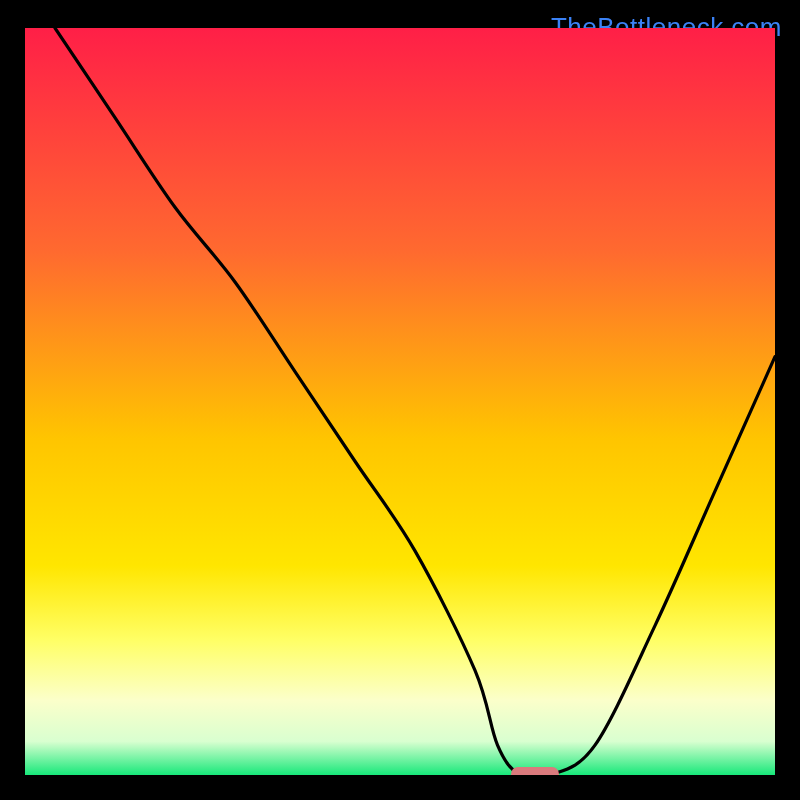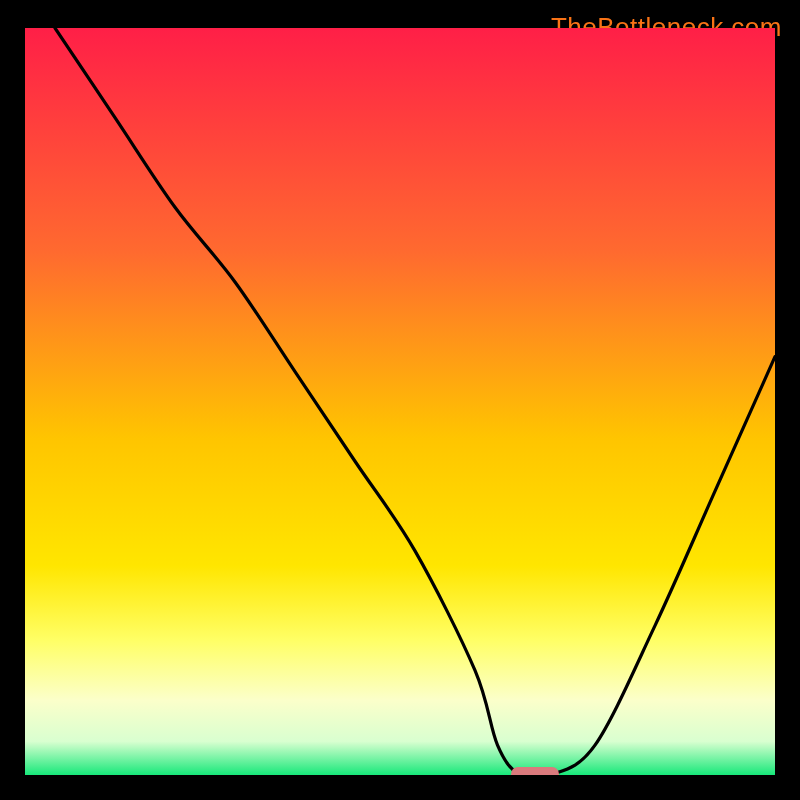--- a/index.html
+++ b/index.html
@@ -15,21 +15,21 @@
     width: 800px;
     height: 800px;
     background: #000;
   }
   .watermark {
     position: absolute;
     top: 12px;
     right: 18px;
     font-family: Arial, Helvetica, sans-serif;
     font-size: 26px;
-    color: #f97316;
+    color: #3b82f6;
     letter-spacing: 0.5px;
     user-select: none;
   }
   .plot {
     position: absolute;
     left: 25px;
     top: 28px;
     width: 750px;
     height: 747px;
   }

